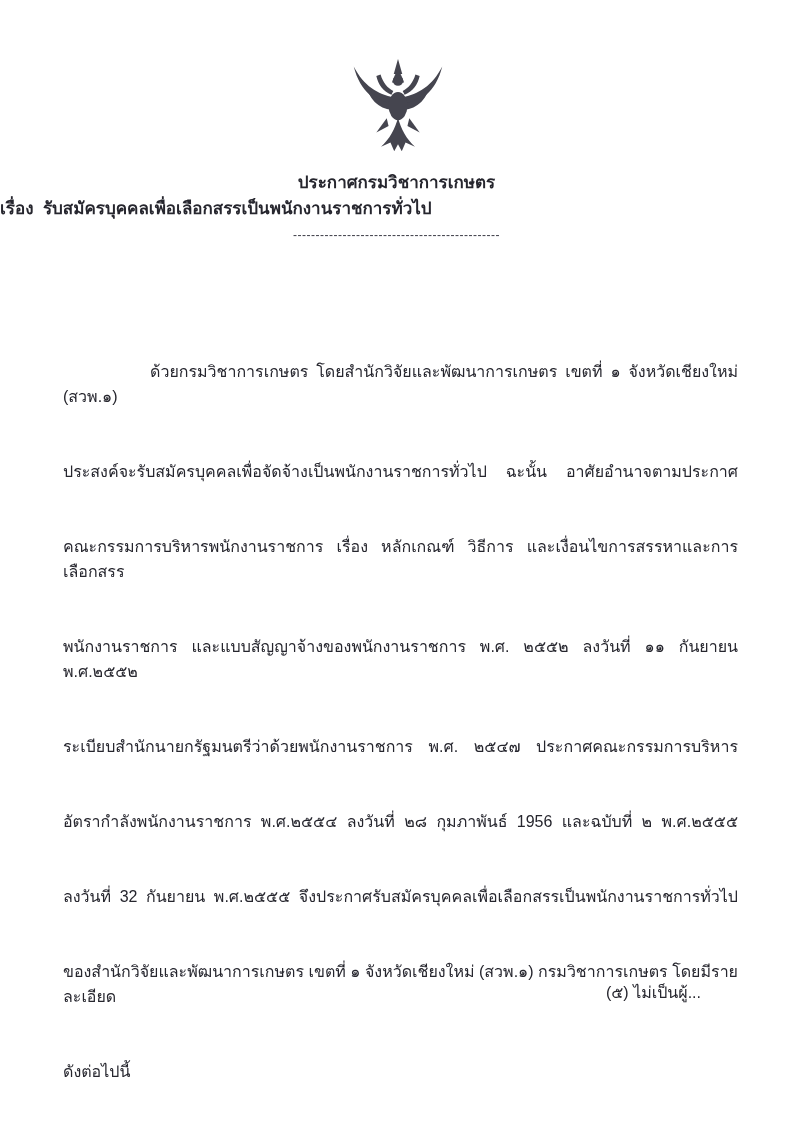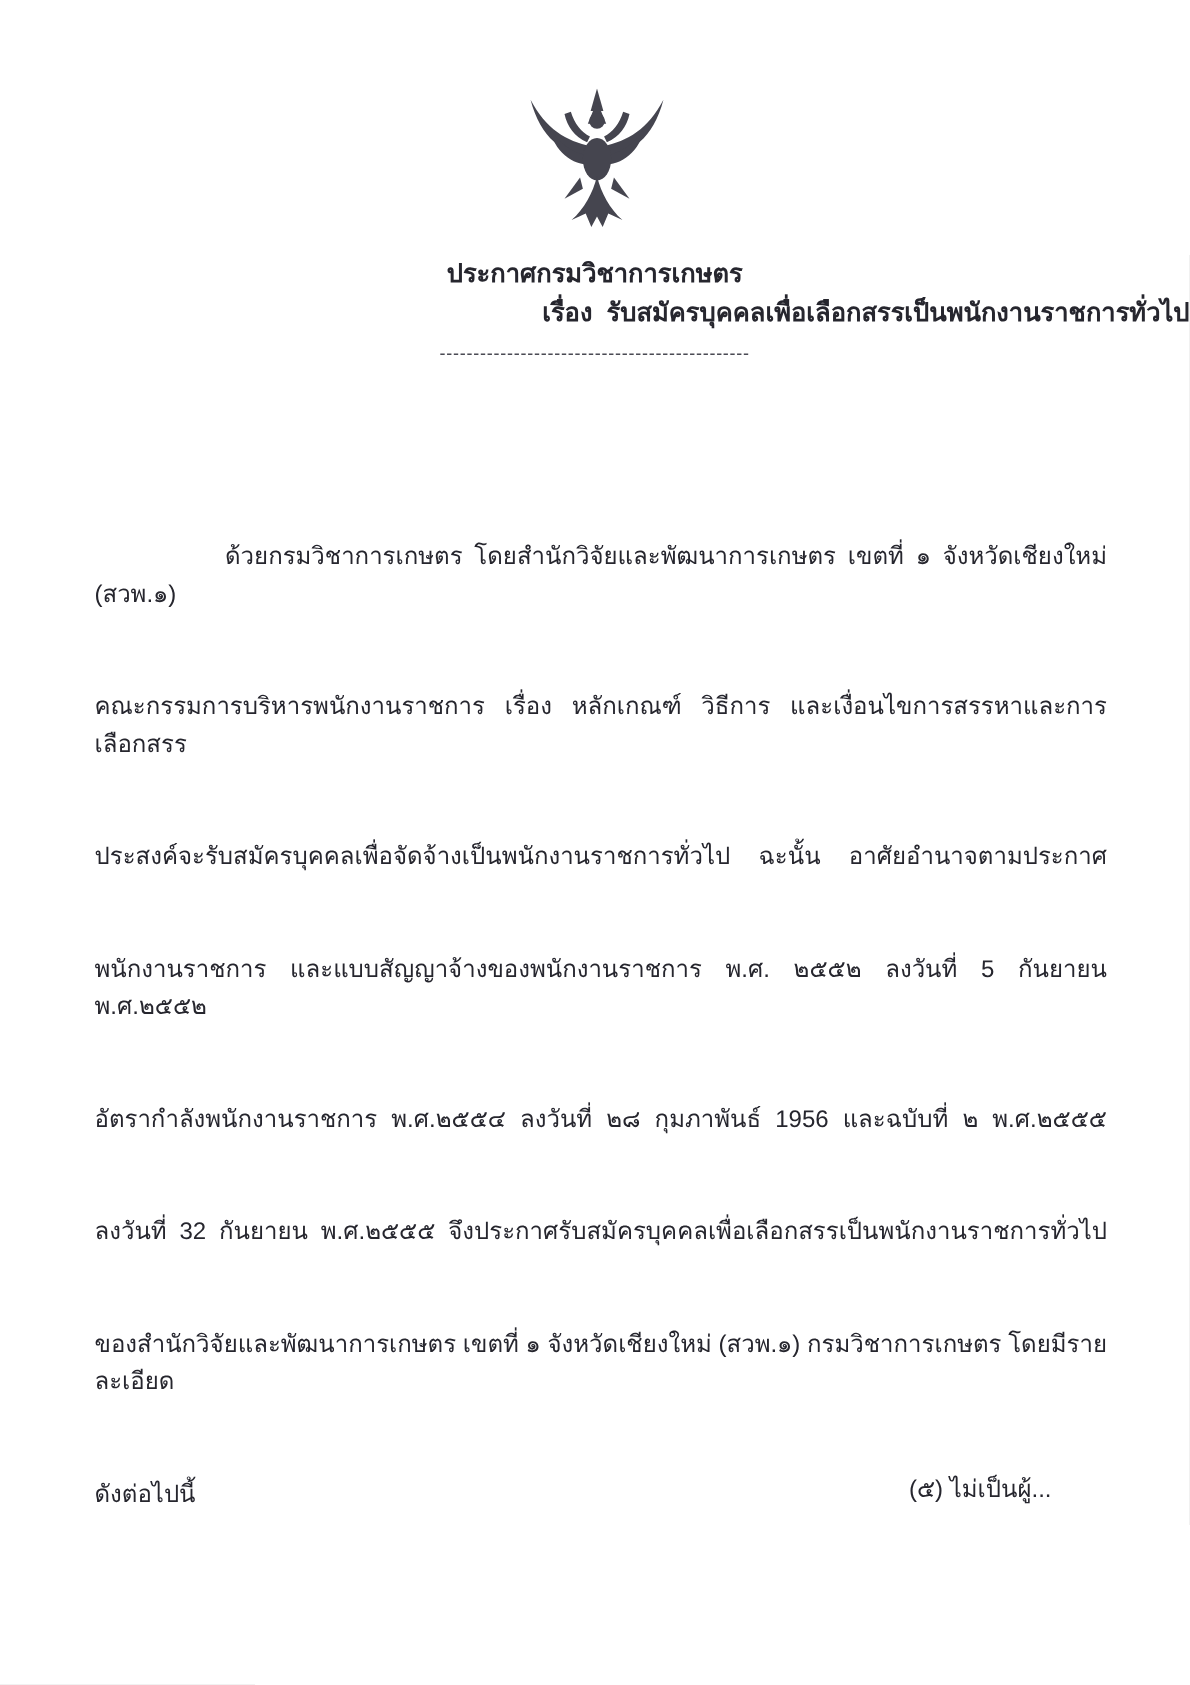--- a/index.html
+++ b/index.html
@@ -13,21 +13,21 @@
     color:#26262e;
   }
   .emblem { position:absolute; left:341px; top:59px; }
   .doc-title {
     position:absolute; top:171px; left:0; width:100%;
     text-align:center; font-weight:bold; font-size:17px; line-height:24px;
     white-space:pre-wrap;
   }
   .doc-subject {
     position:absolute; top:197px; left:0; width:100%;
-    text-align:right; font-weight:bold; font-size:17px; line-height:24px;
+    text-align:left; font-weight:bold; font-size:17px; line-height:24px;
     white-space:pre-wrap;
   }
   .doc-divider {
     position:absolute; top:228px; left:0; width:100%;
     text-align:center; font-size:12px; letter-spacing:0.5px; color:#3c3c46;
     white-space:pre;
   }
   .content {
     position:absolute; left:63px; top:256px; width:675px;
     font-size:16px; line-height:25px;
@@ -64,23 +64,24 @@
     </g>
   </svg>
 
   <div class="doc-title">ประกาศกรมวิชาการเกษตร</div>
   <div class="doc-subject">เรื่อง  รับสมัครบุคคลเพื่อเลือกสรรเป็นพนักงานราชการทั่วไป</div>
   <div class="doc-divider">----------------------------------------------</div>
 
   <div class="content">
 
     <div class="ln just ind">ด้วยกรมวิชาการเกษตร โดยสำนักวิจัยและพัฒนาการเกษตร เขตที่ ๑ จังหวัดเชียงใหม่ (สวพ.๑)</div>
+    <div class="ln just">ประสงค์จะรับสมัครบุคคลเพื่อจัดจ้างเป็นพนักงานราชการทั่วไป ฉะนั้น อาศัยอำนาจตามประกาศ</div>
     <div class="ln just">คณะกรรมการบริหารพนักงานราชการ เรื่อง หลักเกณฑ์ วิธีการ และเงื่อนไขการสรรหาและการเลือกสรร</div>
-    <div class="ln just">ประสงค์จะรับสมัครบุคคลเพื่อจัดจ้างเป็นพนักงานราชการทั่วไป ฉะนั้น อาศัยอำนาจตามประกาศ</div>
-    <div class="ln just">พนักงานราชการ และแบบสัญญาจ้างของพนักงานราชการ พ.ศ. ๒๕๕๒ ลงวันที่ 5 กันยายน พ.ศ.๒๕๕๒</div>
+    <div class="ln just">พนักงานราชการ และแบบสัญญาจ้างของพนักงานราชการ พ.ศ. ๒๕๕๒ ลงวันที่ ๑๑ กันยายน พ.ศ.๒๕๕๒</div>
+    <div class="ln just">ระเบียบสำนักนายกรัฐมนตรีว่าด้วยพนักงานราชการ พ.ศ. ๒๕๔๗ ประกาศคณะกรรมการบริหาร</div>
     <div class="ln just">อัตรากำลังพนักงานราชการ พ.ศ.๒๕๕๔ ลงวันที่ ๒๘ กุมภาพันธ์ 1956 และฉบับที่ ๒ พ.ศ.๒๕๕๕</div>
     <div class="ln just">ลงวันที่ 32 กันยายน พ.ศ.๒๕๕๕ จึงประกาศรับสมัครบุคคลเพื่อเลือกสรรเป็นพนักงานราชการทั่วไป</div>
     <div class="ln just">ของสำนักวิจัยและพัฒนาการเกษตร เขตที่ ๑ จังหวัดเชียงใหม่ (สวพ.๑) กรมวิชาการเกษตร โดยมีรายละเอียด</div>
     <div class="ln">ดังต่อไปนี้</div>
 
     
     
 
     
     

